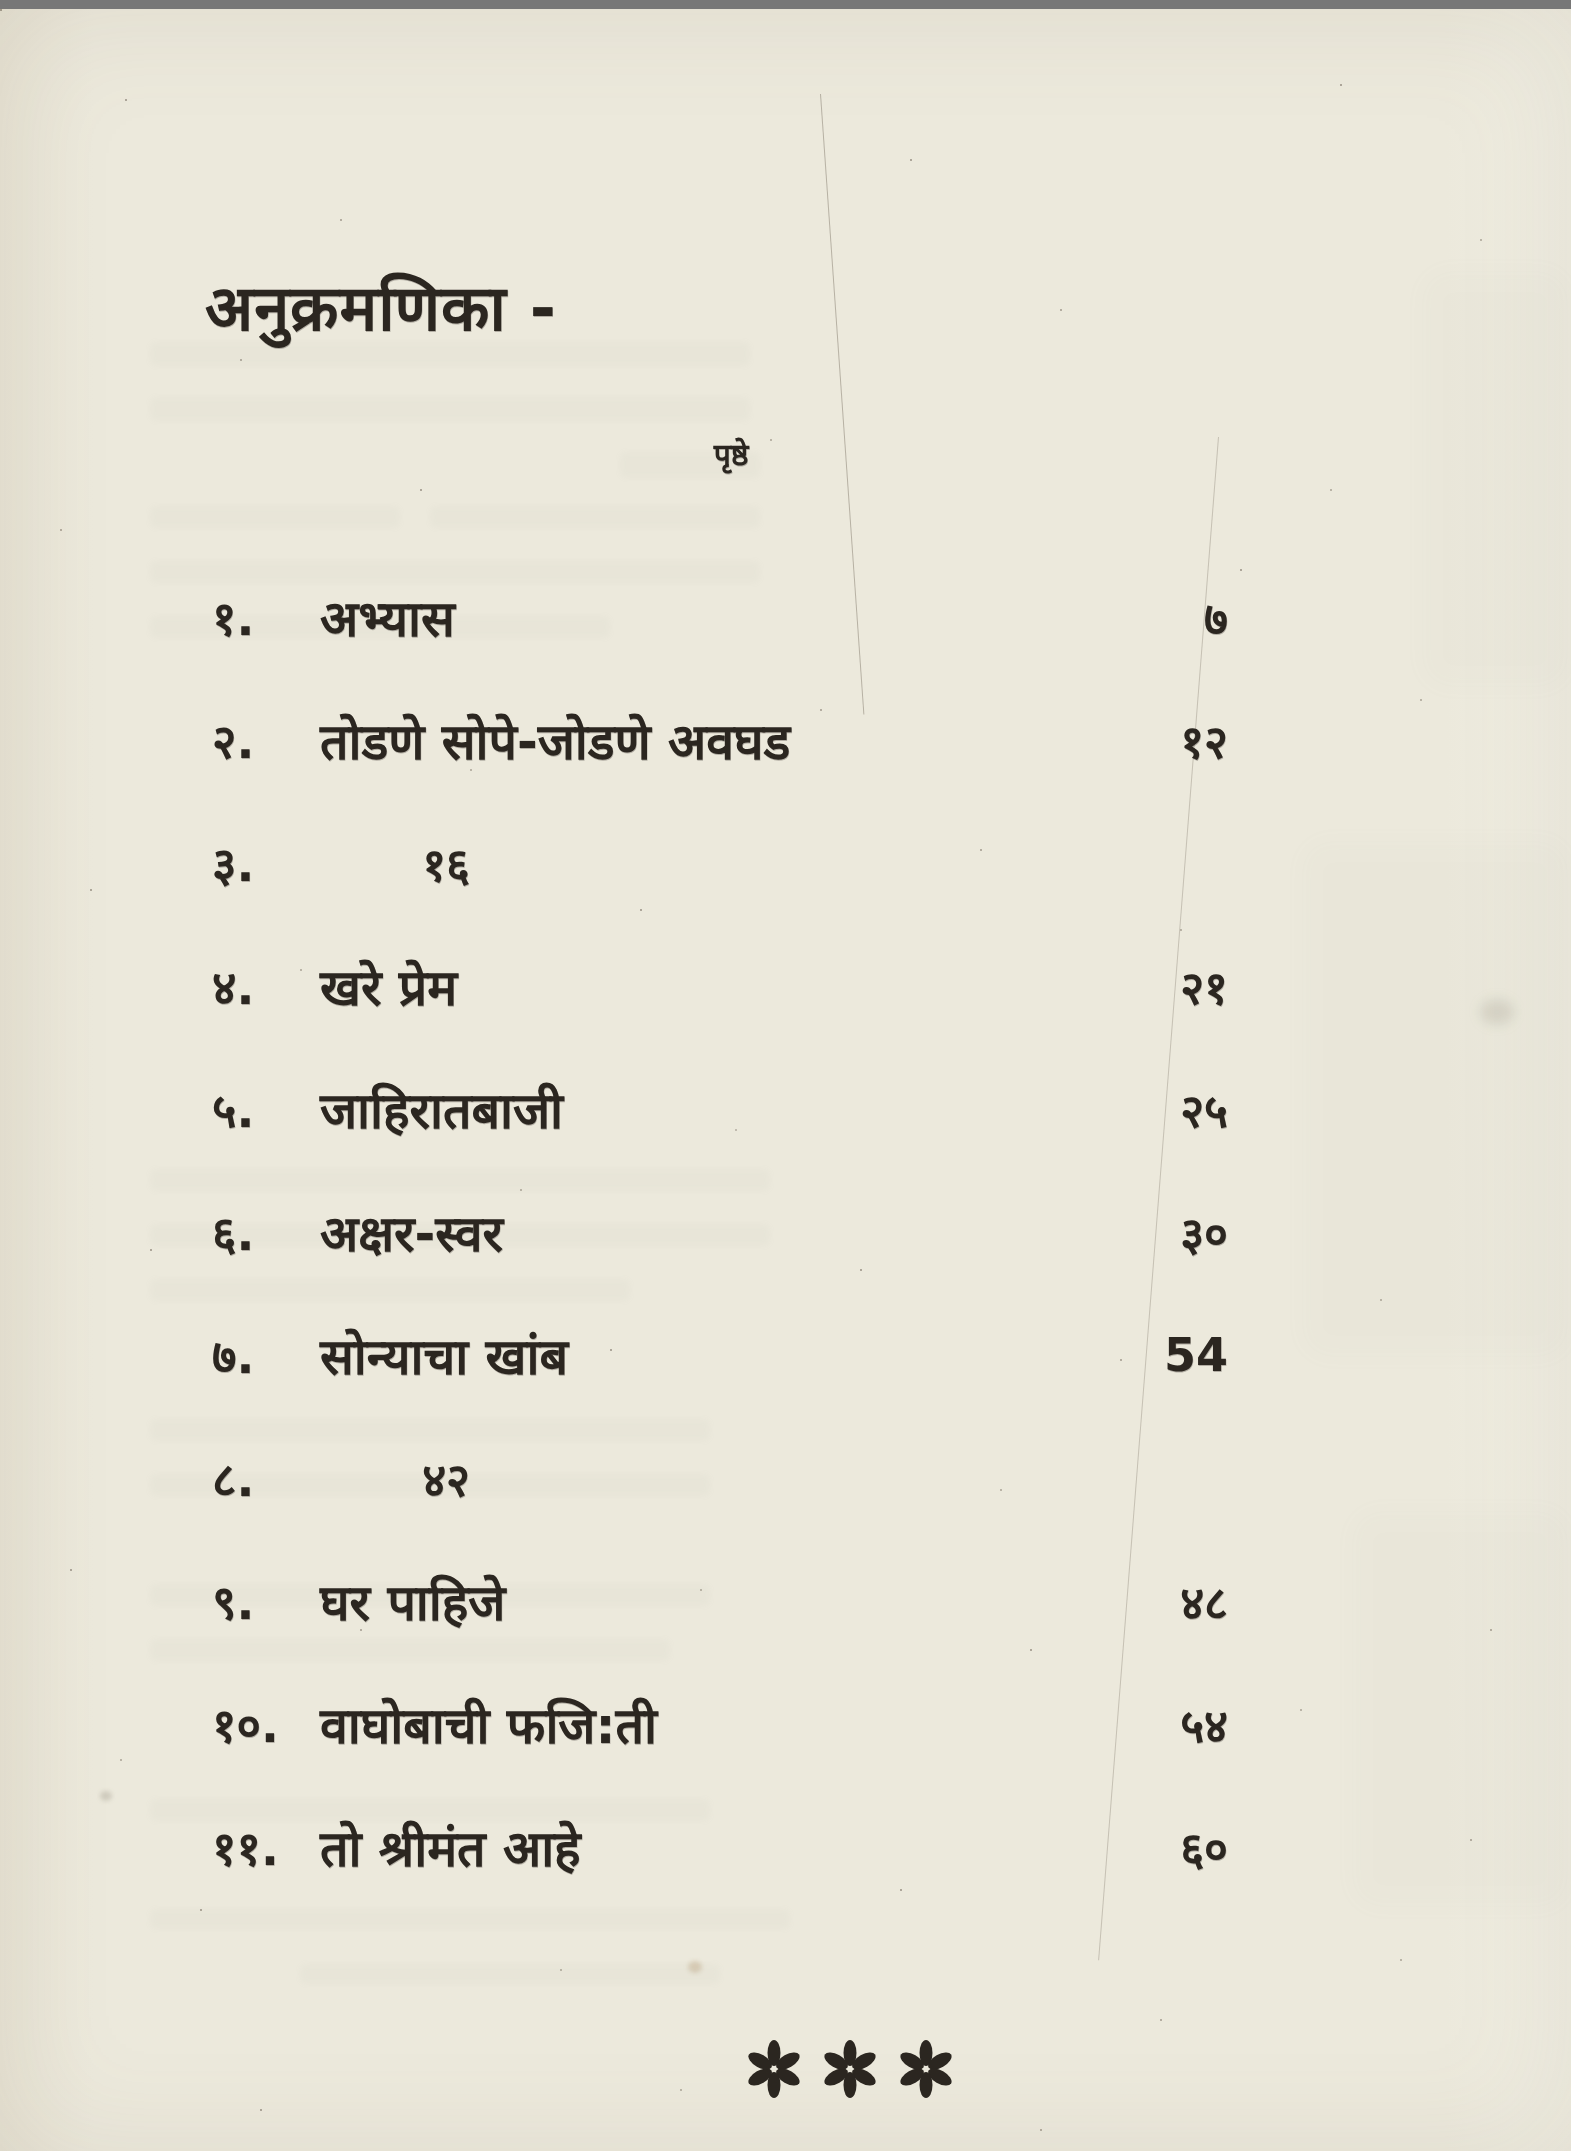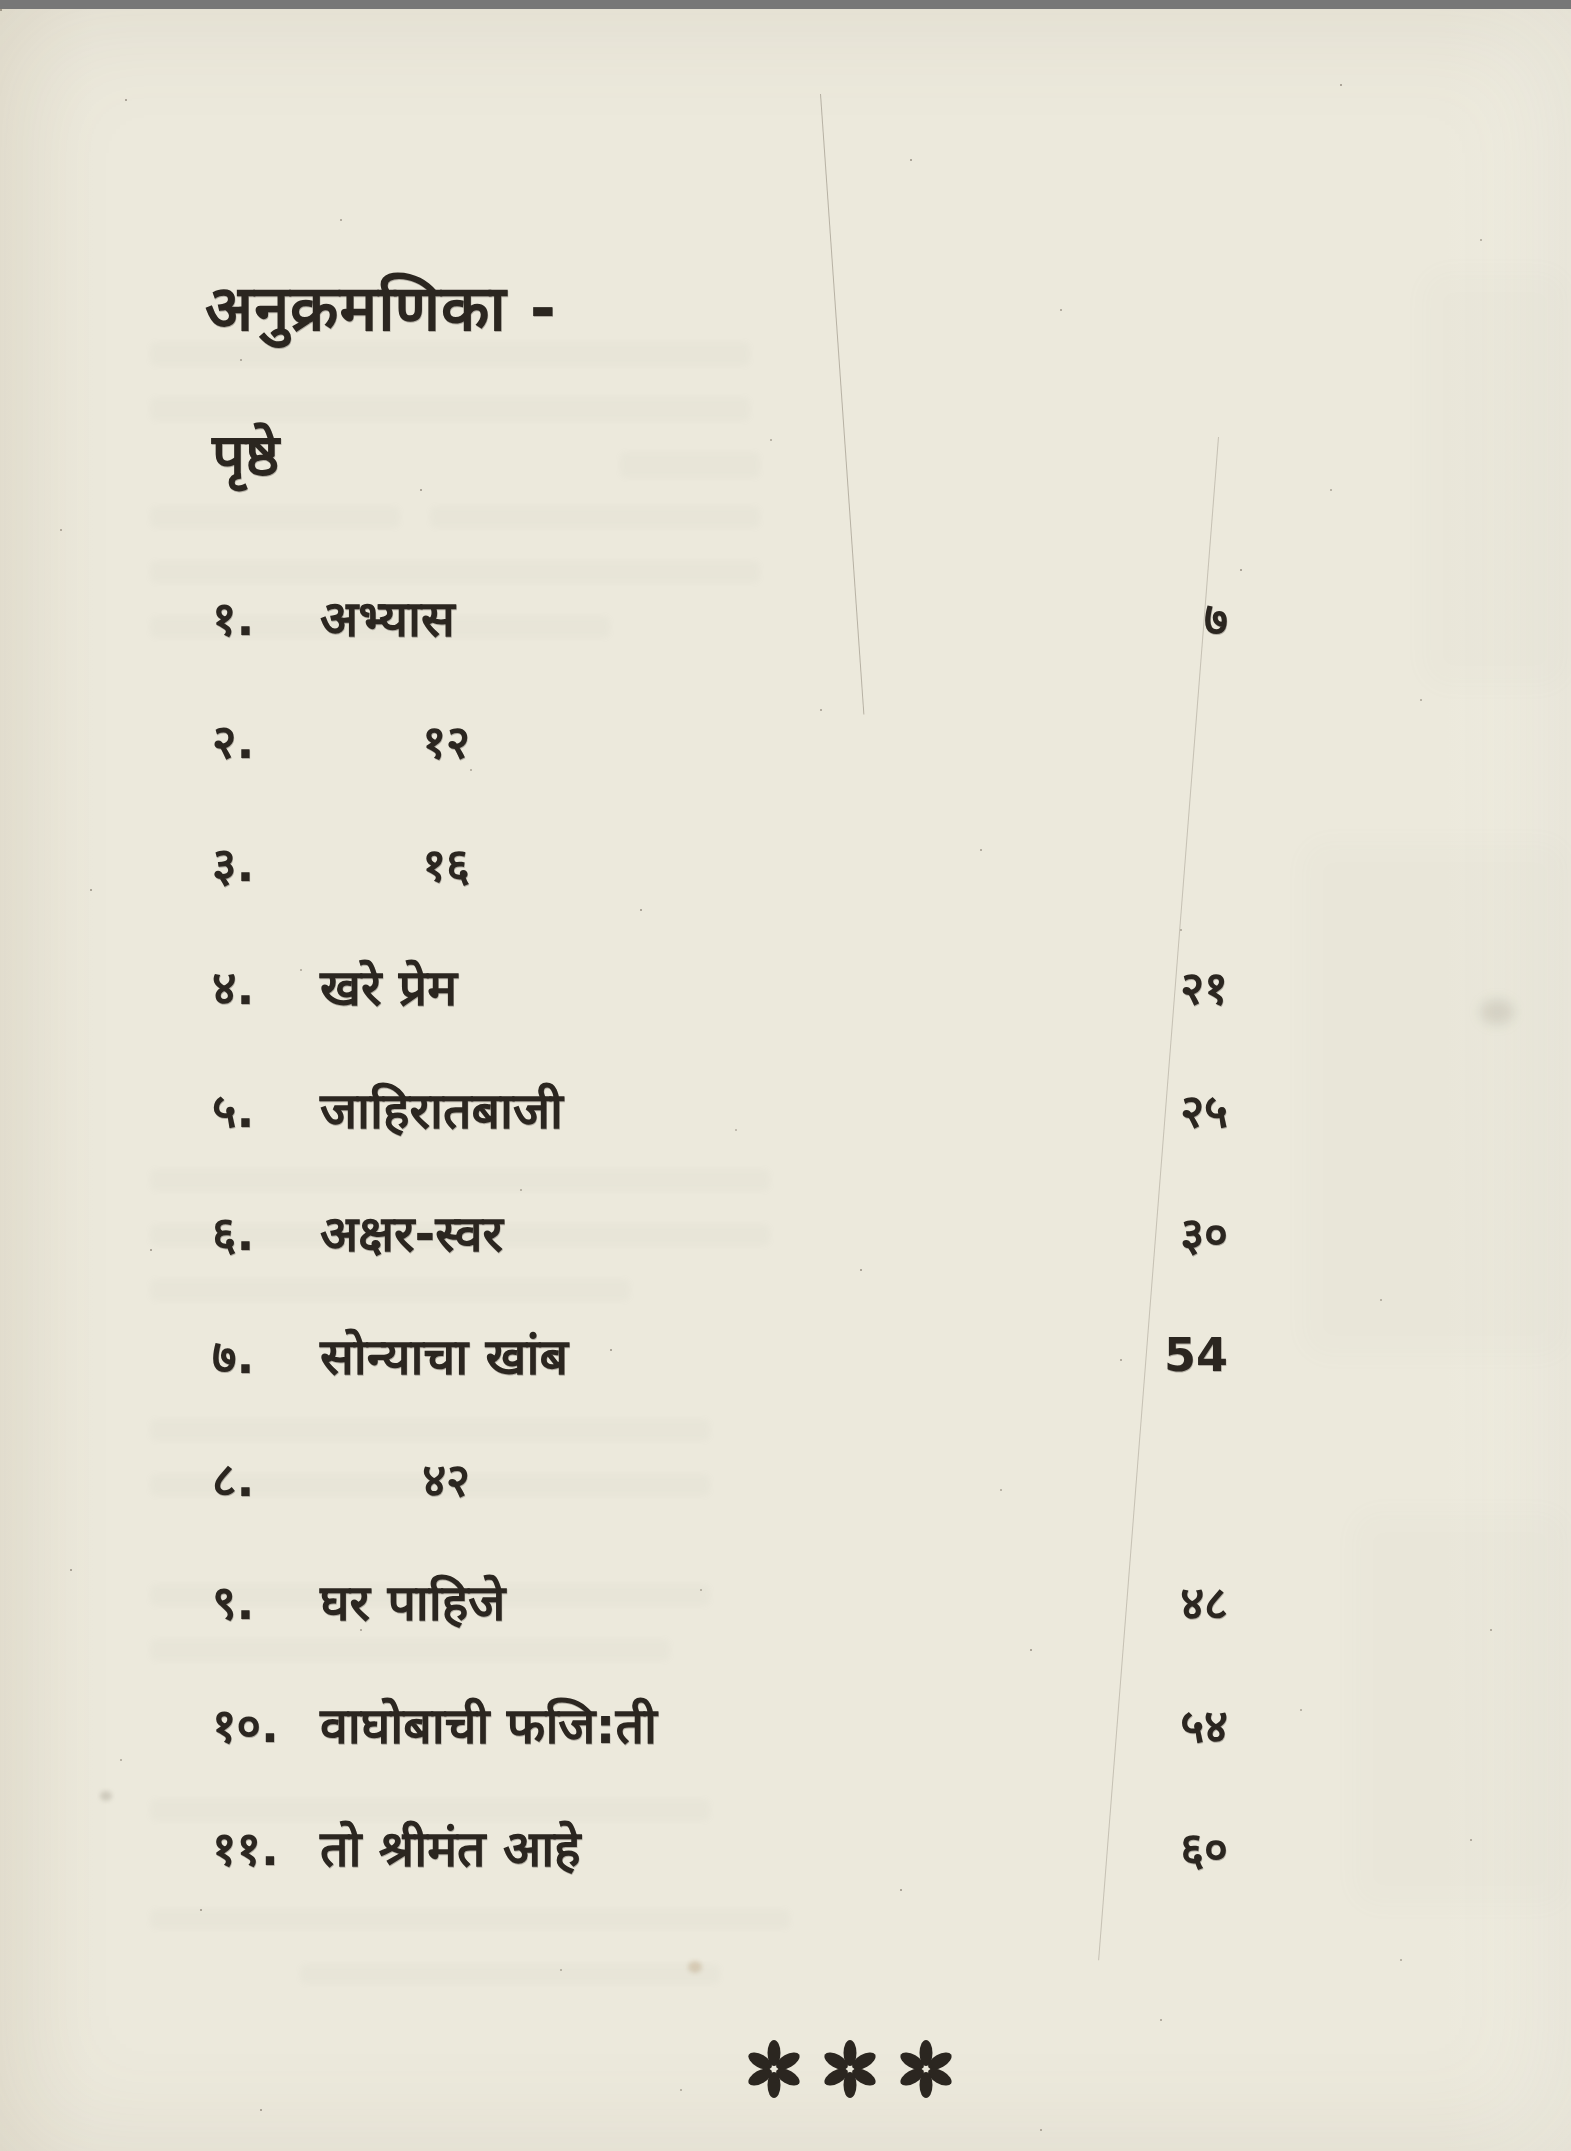--- a/index.html
+++ b/index.html
@@ -65,22 +65,22 @@
   .ghost{position:absolute;background:rgba(148,156,140,.55);opacity:.085;filter:blur(3px);border-radius:6px;pointer-events:none;}
   .gblob{position:absolute;background:rgba(150,158,142,.5);opacity:.05;filter:blur(10px);border-radius:30px;pointer-events:none;}
 
   .title{
     position:absolute;left:205px;top:212px;
     font-size:63px;font-weight:700;letter-spacing:1px;
     text-shadow:.5px .5px 0 rgba(43,38,32,.3);
     white-space:nowrap;
   }
   .pages-header{
-    position:absolute;left:212px;top:404px;width:1038px;
-    text-align:left;font-size:58px;font-weight:700;
+    position:absolute;left:212px;top:424px;width:1038px;
+    text-align:center;font-size:30px;font-weight:700;
     text-shadow:.5px .5px 0 rgba(43,38,32,.3);
   }
   .toc{
     position:absolute;left:212px;top:546px;width:1016px;
     display:flex;flex-direction:column;
   }
   .toc-row{display:flex;align-items:center;height:123px;}
   .toc-row .num{width:108px;font-size:47px;font-weight:700;text-shadow:.5px .5px 0 rgba(43,38,32,.3);}
   .toc-row .ttl{flex:1;font-size:50px;font-weight:700;white-space:nowrap;text-shadow:.5px .5px 0 rgba(43,38,32,.3);}
   .toc-row .pg{width:150px;text-align:right;font-size:46px;font-weight:700;text-shadow:.5px .5px 0 rgba(43,38,32,.3);}
@@ -127,20 +127,21 @@
   <div class="pages-header">पृष्ठे</div>
 
   <div class="toc" id="toc">
       <div class="toc-row">
         <span class="num">१.</span>
         <span class="ttl">अभ्यास</span>
         <span class="pg">७</span>
       </div>
       <div class="toc-row">
         <span class="num">२.</span>
+        <span class="ttl">तोडणे सोपे-जोडणे अवघड</span>
         <span class="pg">१२</span>
       </div>
       <div class="toc-row">
         <span class="num">३.</span>
         <span class="pg">१६</span>
       </div>
       <div class="toc-row">
         <span class="num">४.</span>
         <span class="ttl">खरे प्रेम</span>
         <span class="pg">२१</span>

